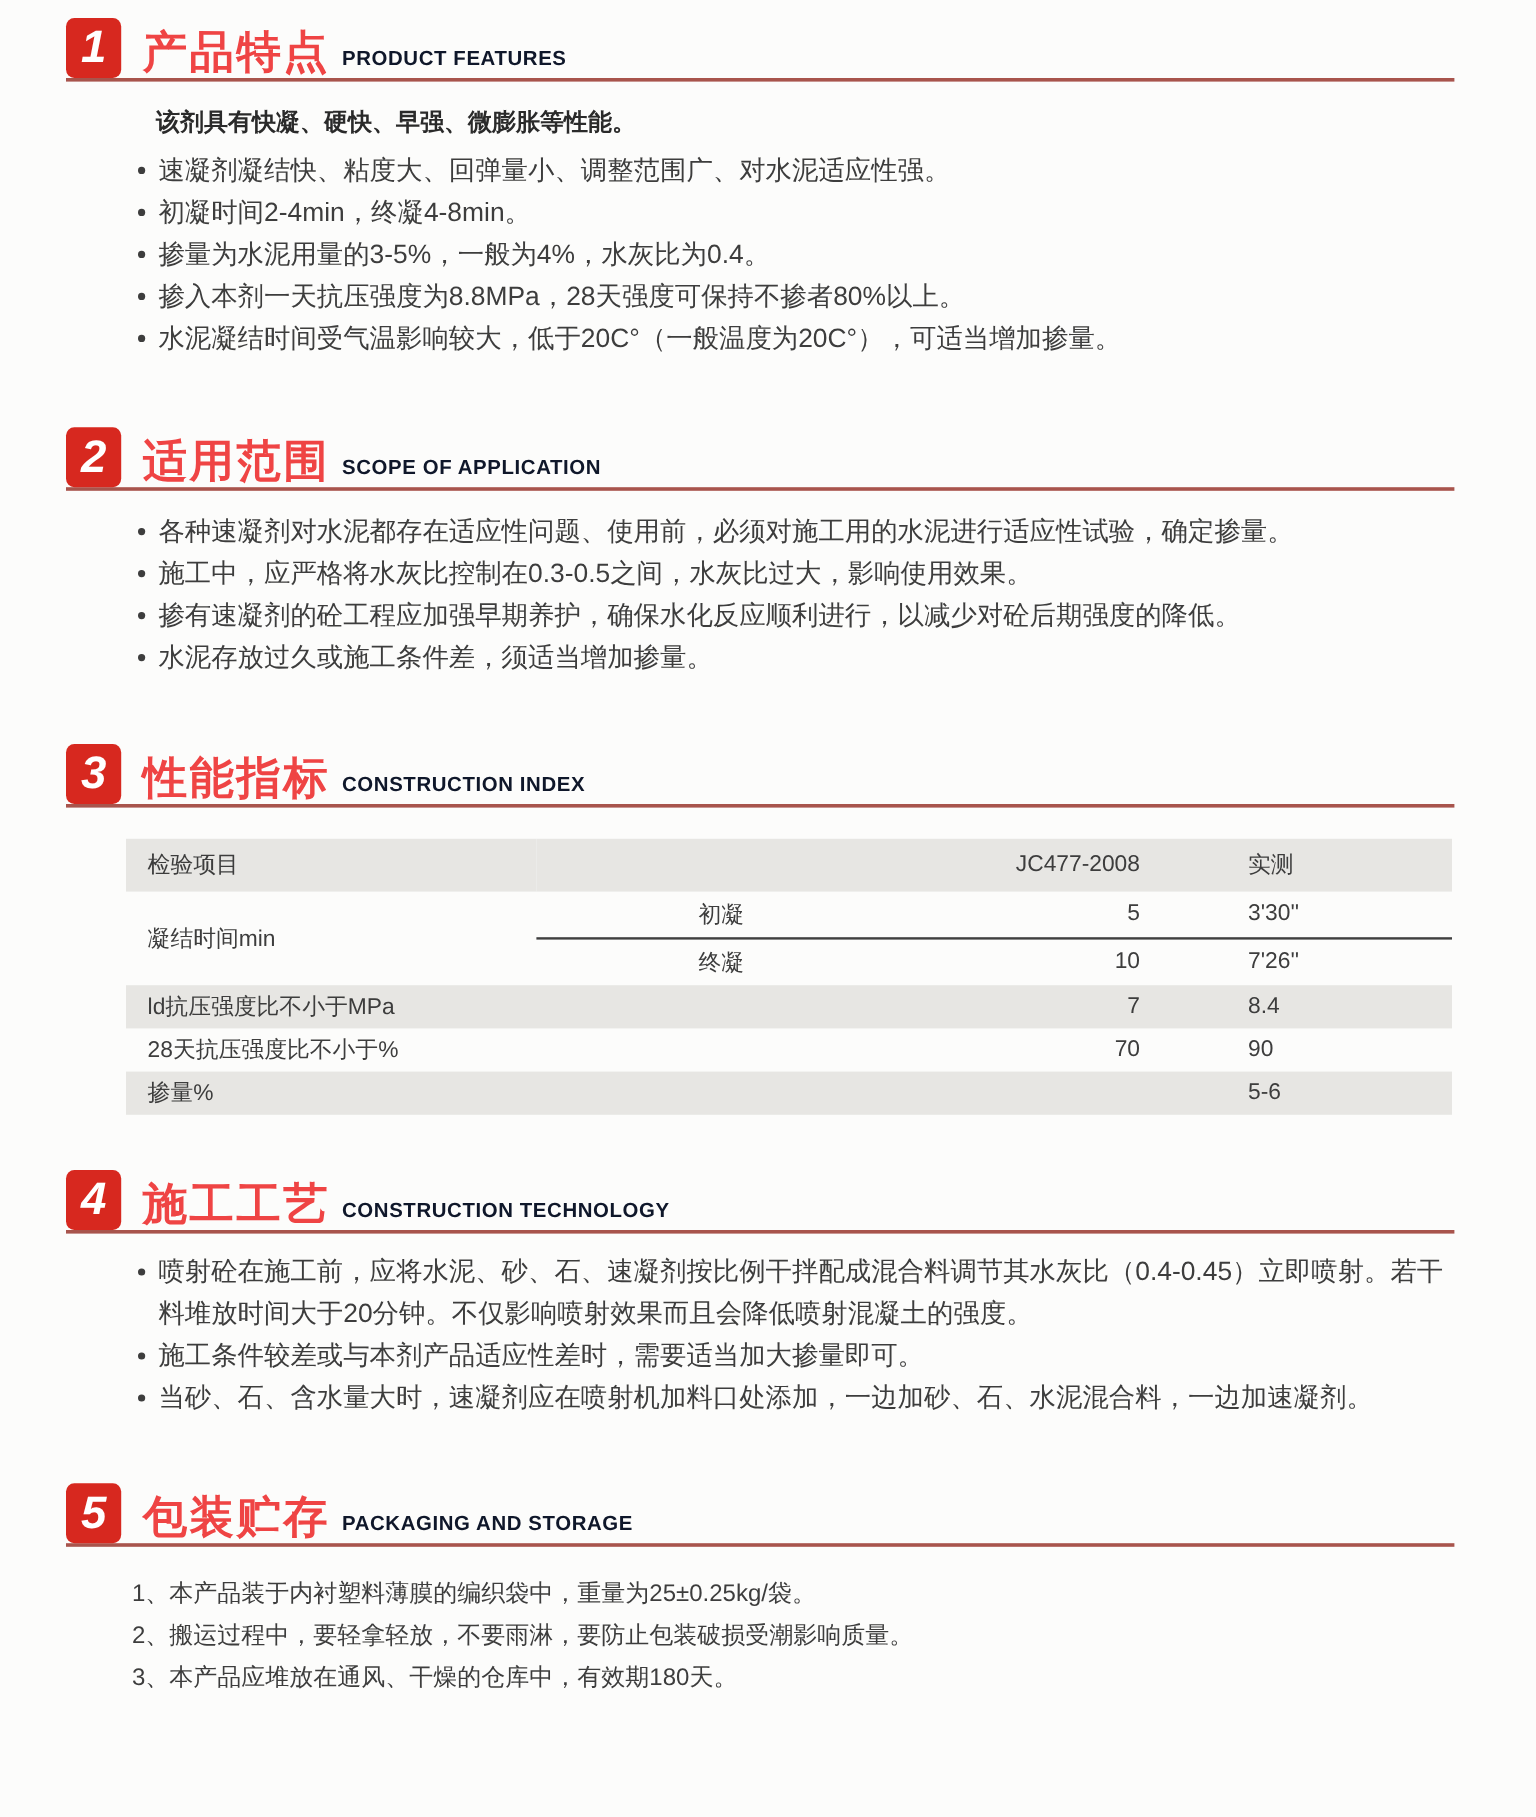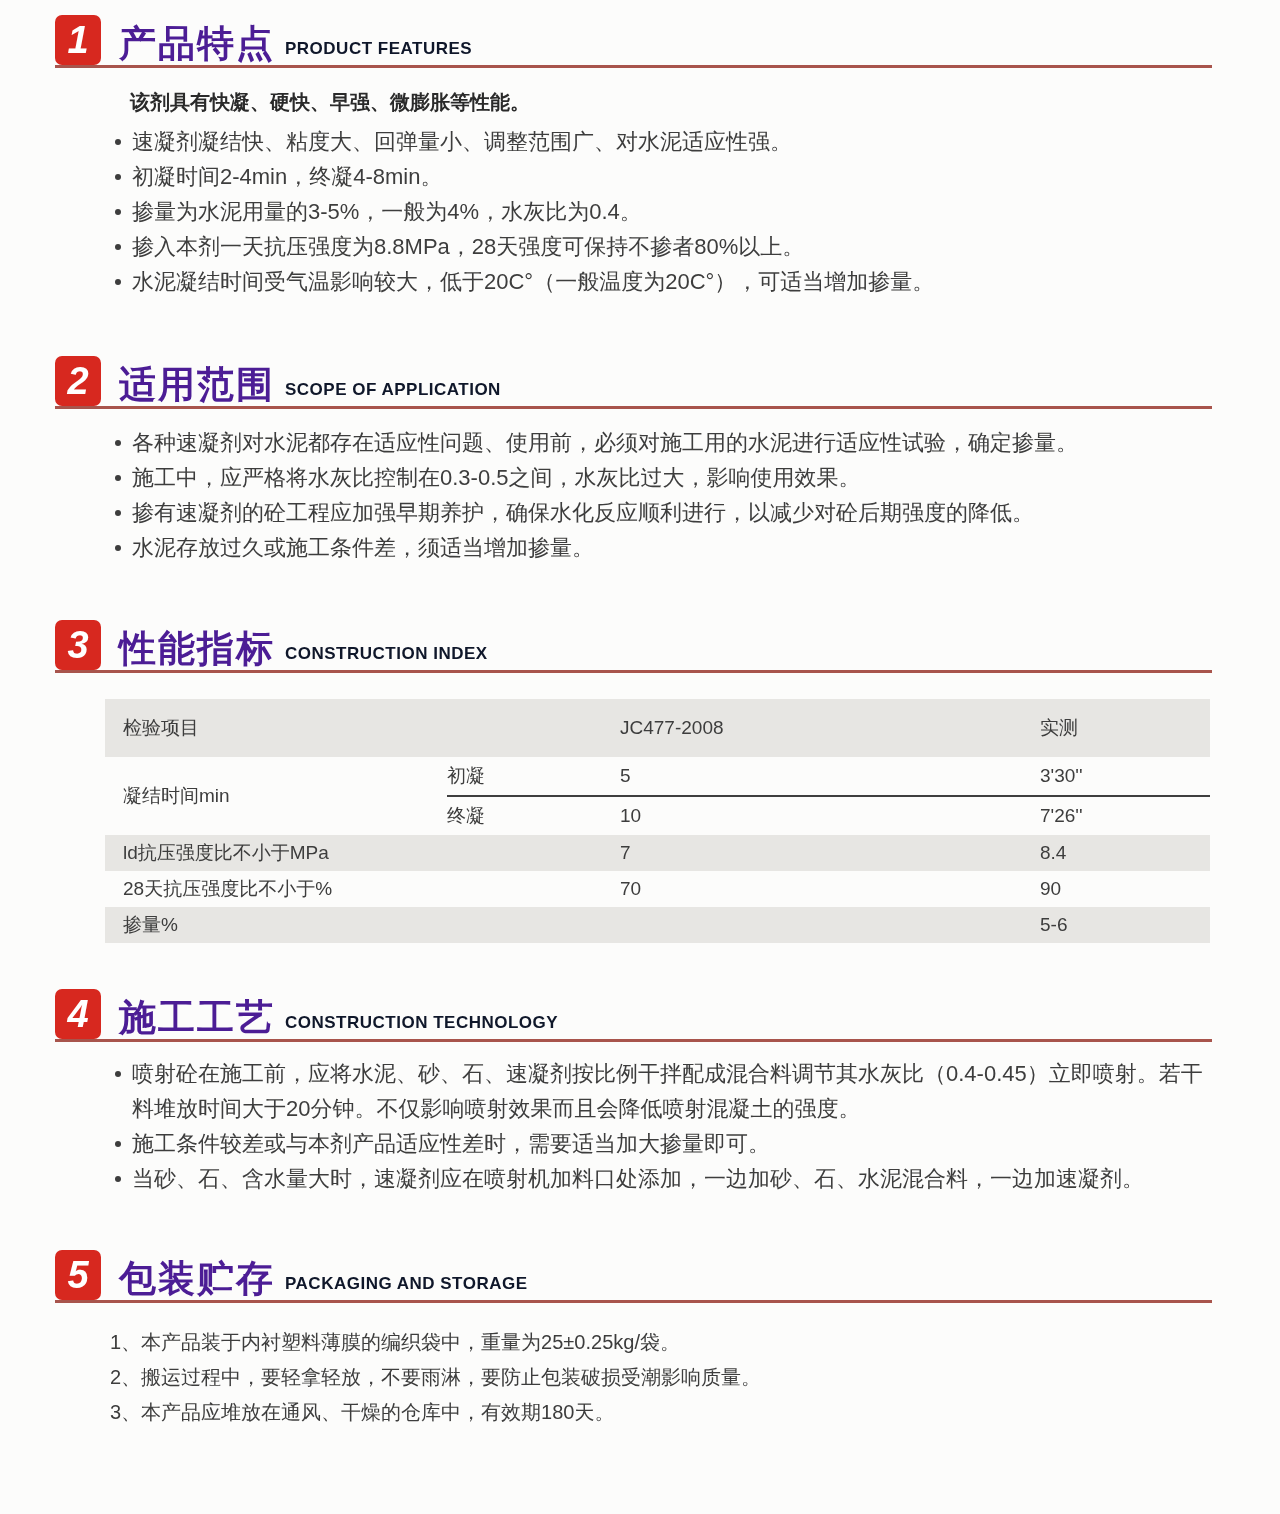--- a/index.html
+++ b/index.html
@@ -14,21 +14,21 @@
     display:flex; align-items:flex-end;
     border-bottom:3px solid #a8544c;
   }
   .numbox {
     width:46px; height:50px; background:#d7281f; border-radius:7px;
     display:flex; align-items:center; justify-content:center;
     color:#ffffff; font-size:38px; font-weight:bold; font-style:italic;
     flex:0 0 auto;
   }
   .sec-title {
-    color:#4c1d95; font-size:37px; font-weight:bold; line-height:1;
+    color:#ef4444; font-size:37px; font-weight:bold; line-height:1;
     margin-left:18px; padding-bottom:3px; letter-spacing:2px;
     font-family:"Liberation Sans", sans-serif;
   }
   .sec-sub {
     color:#0f172a; font-size:17px; font-weight:bold;
     margin-left:10px; padding-bottom:6px; letter-spacing:0.5px;
   }
 
   
   .lead {
@@ -53,25 +53,25 @@
   .gap-s4 { margin-top:46px; }
   .gap-s5 { margin-top:54px; }
 
   
   table.perf {
     margin:26px 0 0 105px; width:1105px;
     border-collapse:collapse; table-layout:fixed;
     font-size:19px; color:#3d3d3d;
   }
   table.perf td { height:36px; vertical-align:middle; }
-  table.perf tr.hdr td { height:58px; }
+  table.perf tr.hdr td { height:44px; }
   table.perf tr.sub td { height:39px; }
   table.perf .gray { background:#e7e6e3; }
   table.perf td.first { padding-left:18px; text-align:left; }
-  table.perf td.c { text-align:left; }
+  table.perf td.c { text-align:right; }
   table.perf td.l { text-align:left; padding-left:90px; }
   table.perf tr.sub2 td { border-top:2px solid #3f3f3f; }
 </style>
 </head>
 <body>
 
 <div class="page">
 
   <header class="sec-header">
     <div class="numbox">

